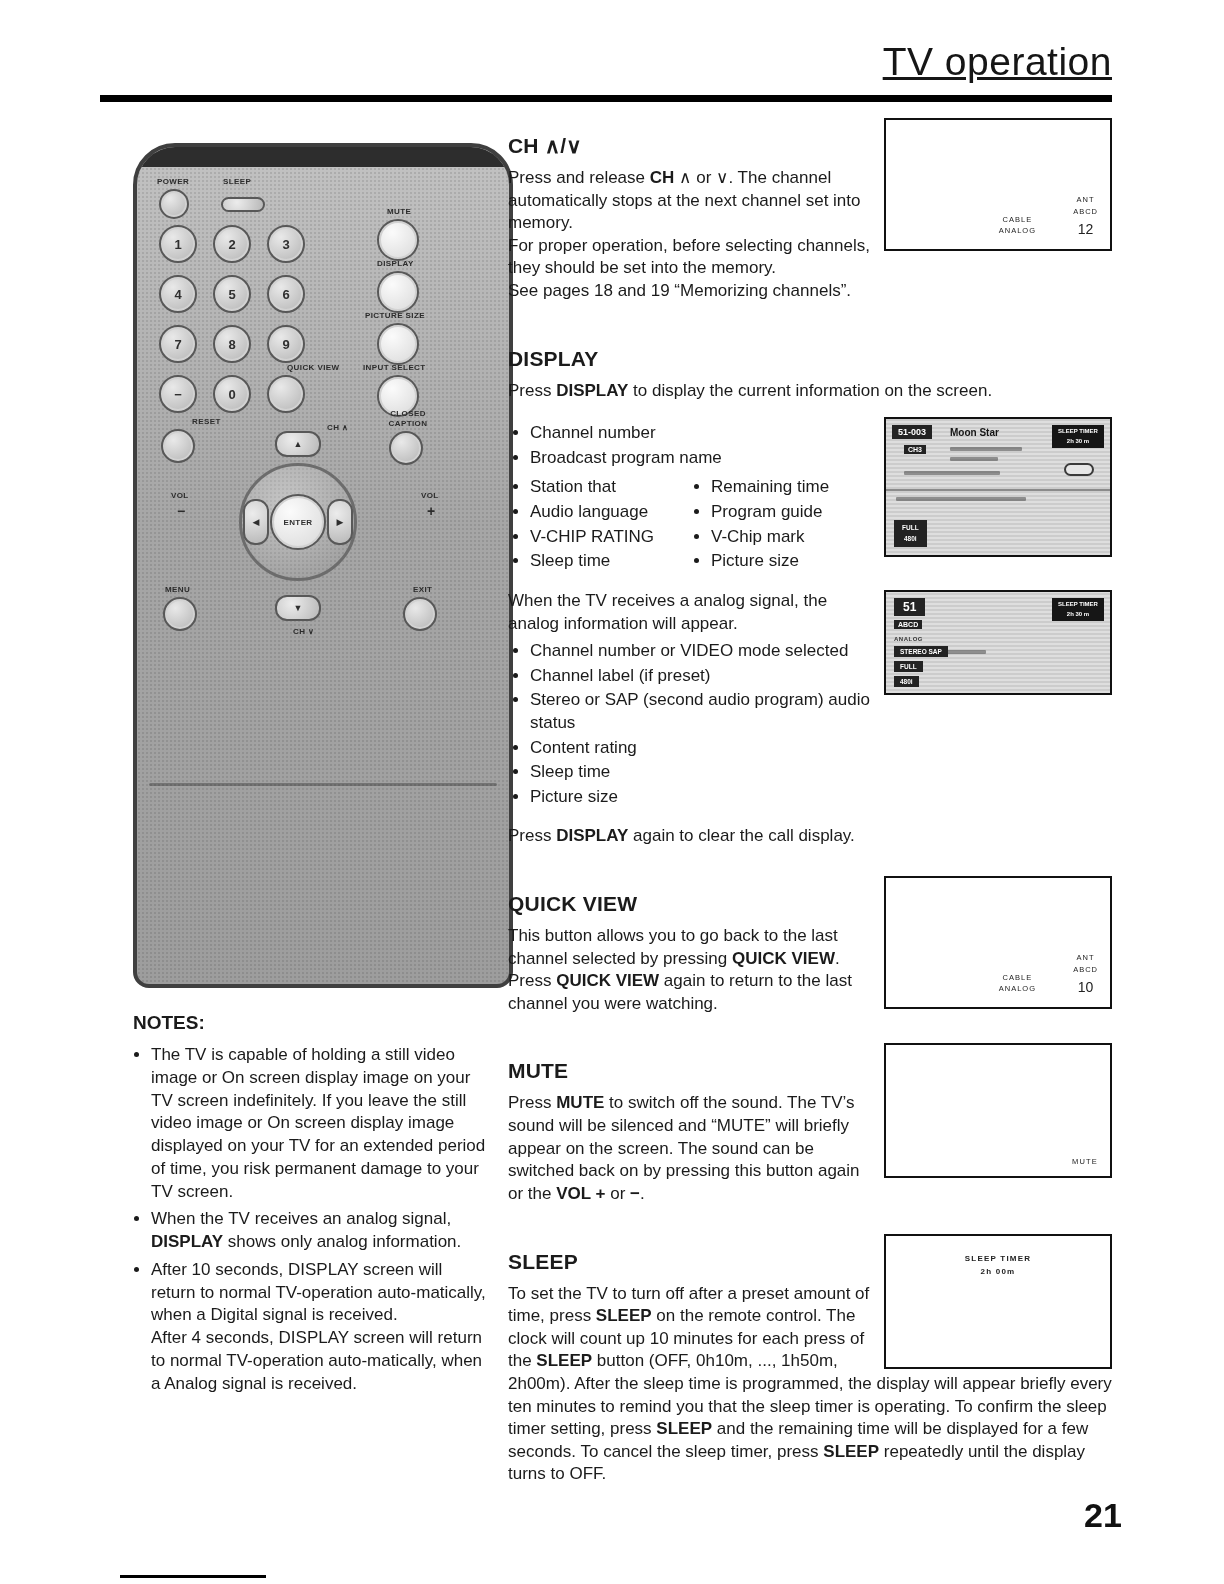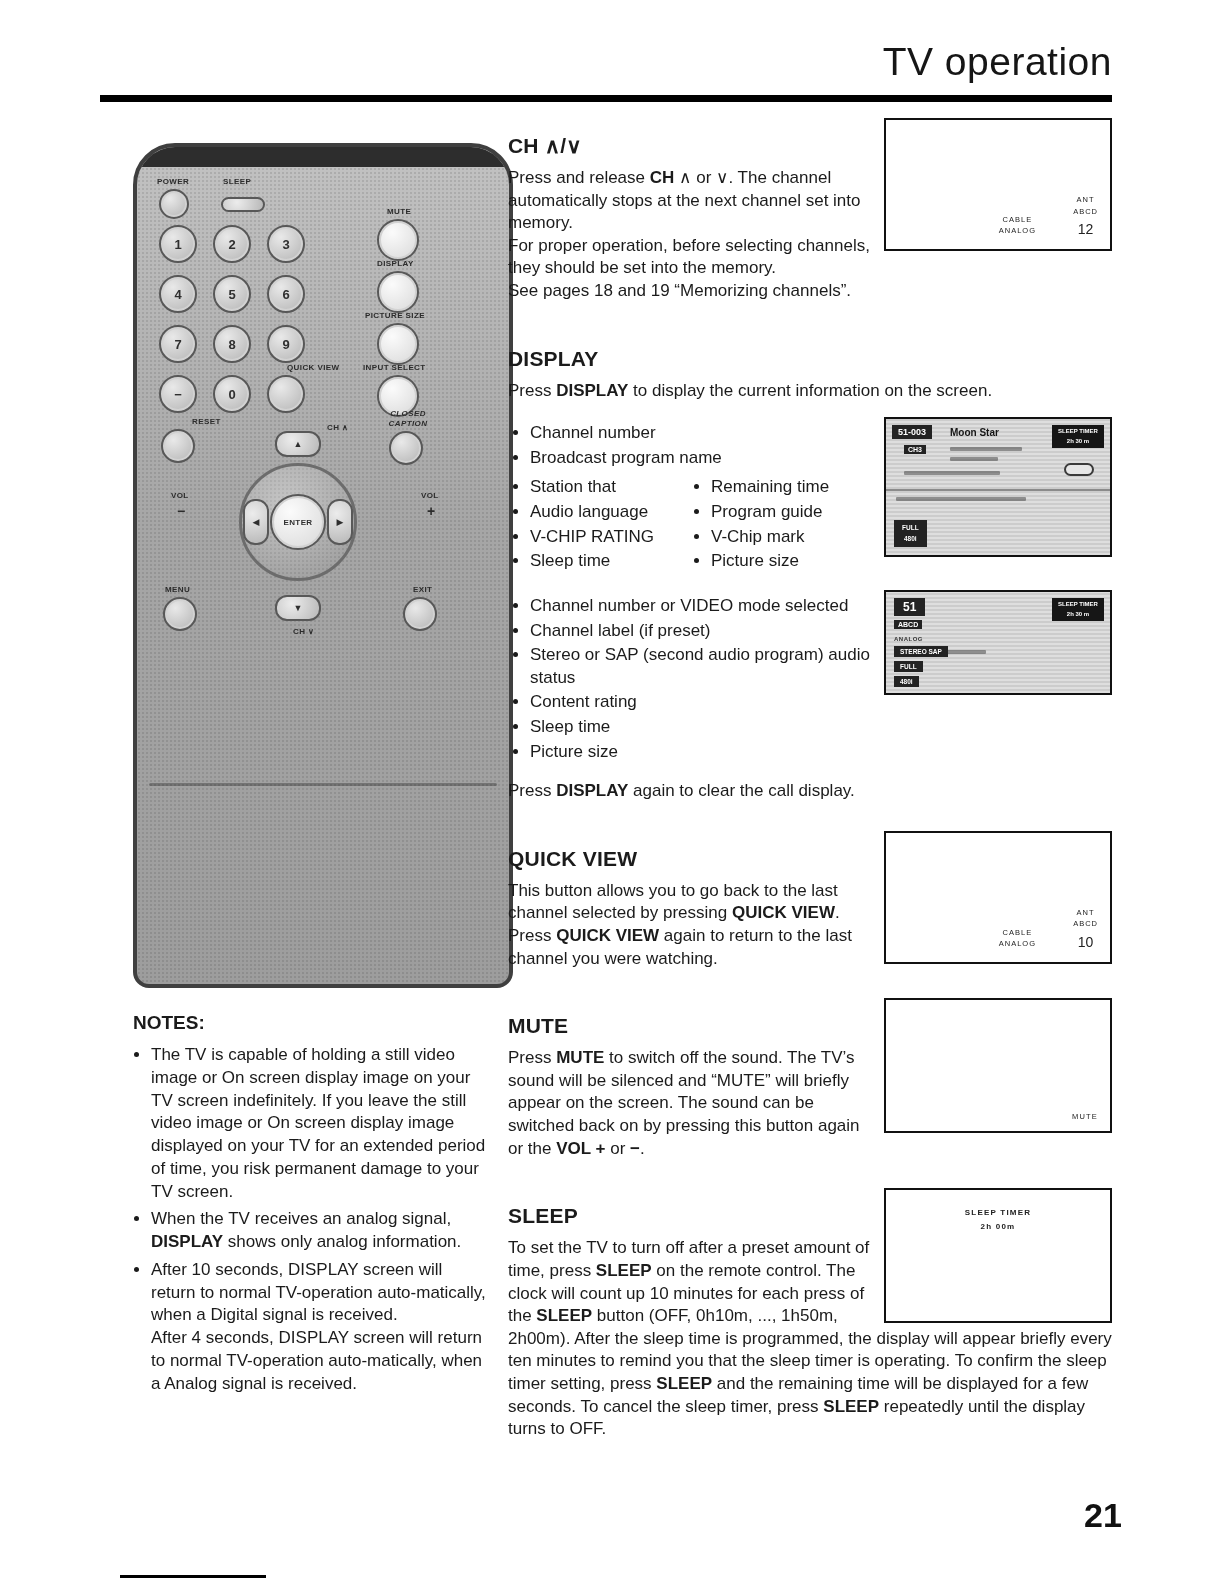--- a/index.html
+++ b/index.html
@@ -3,21 +3,21 @@
 <meta charset="utf-8">
 <style>
   * { box-sizing: border-box; }
   html,body { margin:0; padding:0; background:#e8e8e8; }
   .page {
     position:relative; width:1224px; height:1584px; margin:0 auto;
     background:#ffffff; font-family:"Liberation Sans", sans-serif; color:#1b1b1b;
     overflow:hidden;
   }
   
-  .header-title { position:absolute; top:40px; right:112px; font-size:39px; font-weight:400; letter-spacing:.5px; color:#161616; }
+  .header-title { position:absolute; top:40px; right:112px; font-size:39px; font-weight:400; letter-spacing:.5px; color:#161616;text-decoration:underline; }
   .header-rule  { position:absolute; left:100px; right:112px; top:95px; height:7px; background:#000; }
 
   
   .left-col  { position:absolute; left:133px; top:143px; width:340px; }
   .notes-col { position:absolute; left:133px; top:1012px; width:356px; }
   .right-col { position:absolute; left:508px; top:118px; width:604px; }
 
   
   h2.sec-h { font-size:21px; font-weight:bold; margin:16px 0 9px 0; letter-spacing:.2px; }
   .body-text { font-size:17px; line-height:1.33; margin:0; white-space:pre-line; }
@@ -54,21 +54,21 @@
   .remote {
     position:relative; width:380px; height:845px;
     background:linear-gradient(180deg,#c2c2c2,#a6a6a6 45%,#9d9d9d);
     border:4px solid #3f3f3f; border-radius:42px 42px 16px 16px; overflow:hidden;
   }
   .remote-texture { position:absolute; inset:0;
     background-image:radial-gradient(rgba(0,0,0,.10) 1px, transparent 1px);
     background-size:4px 4px; }
   .remote-cap { position:absolute; top:0; left:0; right:0; height:20px; background:#2d2d2d; }
   .rlabel { position:absolute; font-size:8px; font-weight:bold; color:#2c2c2c; letter-spacing:.4px; white-space:nowrap; }
-  .rlabel.wrap { white-space:normal; text-align:center; line-height:1.2;font-style:italic; }
+  .rlabel.wrap { white-space:normal; text-align:center; line-height:1.2; }
   .rbtn { position:absolute; border-radius:50%;
     background:radial-gradient(circle at 35% 30%, #e9e9e9, #b2b2b2);
     border:2px solid #585858; box-shadow:0 0 0 2px #d2d2d2 inset;
     display:flex; align-items:center; justify-content:center;
     font-size:13px; font-weight:bold; color:#2f2f2f; }
   .rbtn.fn { background:radial-gradient(circle at 35% 30%, #fbfbfb, #d8d8d8); }
   .rpill { position:absolute; border-radius:12px;
     background:radial-gradient(circle at 35% 30%, #ececec, #b7b7b7);
     border:2px solid #585858; display:flex; align-items:center; justify-content:center;
     font-size:9px; color:#2f2f2f; }
@@ -254,20 +254,21 @@
           <div style="position:absolute; left:8px; top:44px; font-size:6px; letter-spacing:.5px; color:#333; font-weight:bold;">ANALOG</div>
           <div class="sleep-chip">
             <div>SLEEP TIMER</div>
             <div>2h 30 m</div>
           </div>
           <div class="bar" style="left:8px; top:58px; width:92px;"></div>
           <div class="chip" style="left:8px; bottom:36px; font-size:6.5px; padding:2px 6px;">STEREO SAP</div>
           <div class="chip" style="left:8px; bottom:21px; font-size:6.5px; padding:2px 6px;">FULL</div>
           <div class="chip" style="left:8px; bottom:6px; font-size:6.5px; padding:2px 6px;">480i</div>
         </div>
+        <p class="body-text">When the TV receives a analog signal, the analog information will appear.</p>
         <ul class="bullets">
           <li>Channel number or VIDEO mode selected</li>
           <li>Channel label (if preset)</li>
           <li>Stereo or SAP (second audio program) audio status</li>
           <li>Content rating</li>
           <li>Sleep time</li>
           <li>Picture size</li>
         </ul>
       </div>
 

